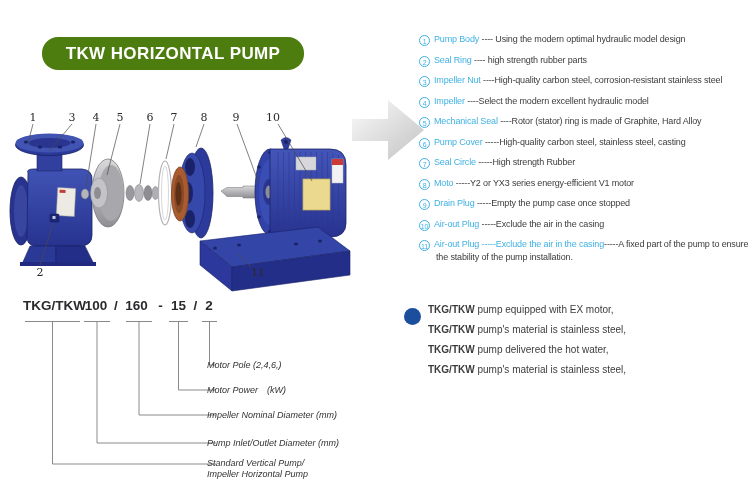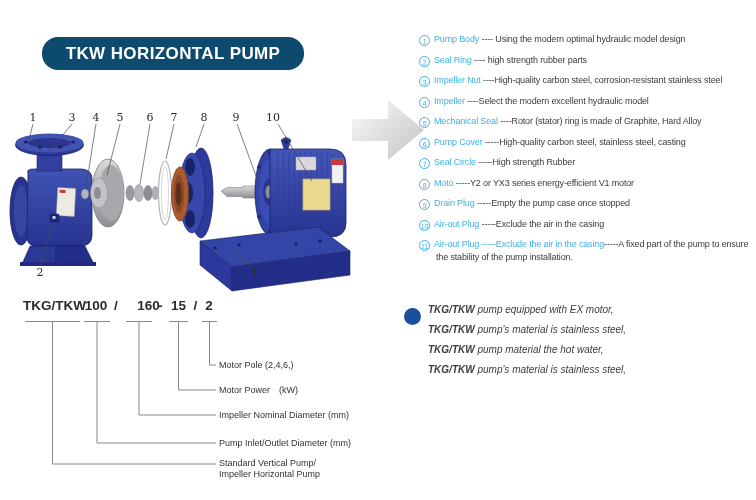--- a/index.html
+++ b/index.html
@@ -1,20 +1,20 @@
 <!DOCTYPE html>
 <html><head>
 <meta charset="utf-8">
 <style>
   html,body{margin:0;padding:0;background:#fff;}
   .page{position:relative;width:756px;height:500px;background:#ffffff;overflow:hidden;
         font-family:"Liberation Sans",sans-serif;color:#3c3c3e;}
 
   
-  .banner{position:absolute;left:42px;top:37px;width:262px;height:33px;background:#0c4a6e;
+  .banner{position:absolute;left:42px;top:37px;width:262px;height:33px;background:#4d7c0f;
           border-radius:16px;display:flex;align-items:center;justify-content:center;}
   .banner span{color:#ffffff;font-weight:bold;font-size:17px;letter-spacing:.4px;}
 
   
   .diagram{position:absolute;left:0;top:95px;width:430px;height:200px;}
 
   
   .parts-list{position:absolute;left:419px;top:33px;width:337px;}
   .part{padding-left:17px;text-indent:-17px;white-space:nowrap;line-height:13px;
         margin-bottom:7.5px;font-size:9px;letter-spacing:-0.15px;}
@@ -22,24 +22,24 @@
   .pnum{display:inline-block;width:11px;height:11px;border:1px solid #3fb1e3;border-radius:50%;
         color:#3fb1e3;font-size:7px;line-height:11px;text-align:center;text-indent:0;
         margin-right:4px;vertical-align:-2px;box-sizing:border-box;}
   .pname{color:#3fb1e3;}
   .pdesc{color:#3c3c3e;}
 
   
   .model-block{position:absolute;left:23px;top:298px;width:380px;height:195px;}
   .seg{position:absolute;top:0;text-align:center;font-weight:bold;font-size:13.5px;color:#2b2b2e;}
   .model-lines{position:absolute;left:0;top:0;width:200px;height:190px;}
-  .mlabel{position:absolute;left:196px;font-size:9px;color:#333335;white-space:nowrap;line-height:11px;}
-
-  
-  .variants{position:absolute;left:402px;top:304px;width:352px;font-style:italic;}
+  .mlabel{position:absolute;left:184px;font-size:9px;color:#333335;white-space:nowrap;line-height:11px;font-style:italic;}
+
+  
+  .variants{position:absolute;left:402px;top:304px;width:352px;}
   .bullet{position:absolute;left:2px;top:4px;width:17px;height:17px;border-radius:50%;background:#1c4e9e;}
   .vtext{margin-left:26px;}
   .vtext p{margin:0 0 9px 0;font-size:10px;line-height:11px;color:#3c3c3e;}
   .vtext p.tight{margin-bottom:5px;}
   .brand{font-weight:bold;}
   .mcode{font-weight:bold;}
   .mcode.big{font-size:11.5px;}
 </style>
 </head>
 <body>
@@ -199,21 +199,21 @@
     <div class="part"><span class="pnum">8</span><span class="pname">Moto</span> <span class="pdesc">-----Y2 or YX3 series energy-efficient V1 motor</span></div>
     <div class="part"><span class="pnum">9</span><span class="pname">Drain Plug</span> <span class="pdesc">-----Empty the pump case once stopped</span></div>
     <div class="part"><span class="pnum">10</span><span class="pname">Air-out Plug</span> <span class="pdesc">-----Exclude the air in the casing</span></div>
     <div class="part wrap"><span class="pnum">11</span><span class="pname">Air-out Plug -----Exclude the air in the casing</span><span class="pdesc">-----A fixed part of the pump to ensure the stability of the pump installation.</span></div>
   </div>
 
   <div class="model-block">
     <span class="seg" style="left:0;width:58px">TKG/TKW</span>
     <span class="seg" style="left:60px;width:26px">100</span>
     <span class="seg" style="left:86px;width:14px">/</span>
-    <span class="seg" style="left:112px;width:27px">160</span>
+    <span class="seg" style="left:100px;width:27px">160</span>
     <span class="seg" style="left:131px;width:13px">-</span>
     <span class="seg" style="left:146px;width:19px">15</span>
     <span class="seg" style="left:166px;width:13px">/</span>
     <span class="seg" style="left:179px;width:14px">2</span>
 
     <svg class="model-lines" viewBox="0 0 200 190">
       <g stroke="#8a8a8a" stroke-width="1" fill="none">
         <path d="M2,23.5 H57"></path>
         <path d="M61,23.5 H87"></path>
         <path d="M103,23.5 H129"></path>
@@ -233,18 +233,18 @@
     <span class="mlabel" style="top:140px">Pump Inlet/Outlet Diameter (mm)</span>
     <span class="mlabel" style="top:160px">Standard Vertical Pump/</span>
     <span class="mlabel" style="top:171px">Impeller Horizontal Pump</span>
   </div>
 
   <div class="variants">
     <span class="bullet"></span>
     <div class="vtext">
       <p><span class="brand">TKG/TKW</span><span> pump equipped with EX motor,</span></p>
       <p><span class="brand">TKG/TKW</span><span> pump's material is stainless steel,</span></p>
-      <p><span class="brand">TKG/TKW</span><span> pump material the hot water,</span></p>
+      <p><span class="brand">TKG/TKW</span><span> pump delivered the hot water,</span></p>
       <p class="tight"><span class="brand">TKG/TKW</span><span> pump's material is stainless steel,</span></p>
     </div>
   </div>
 
 </div>
 
 </body></html>

